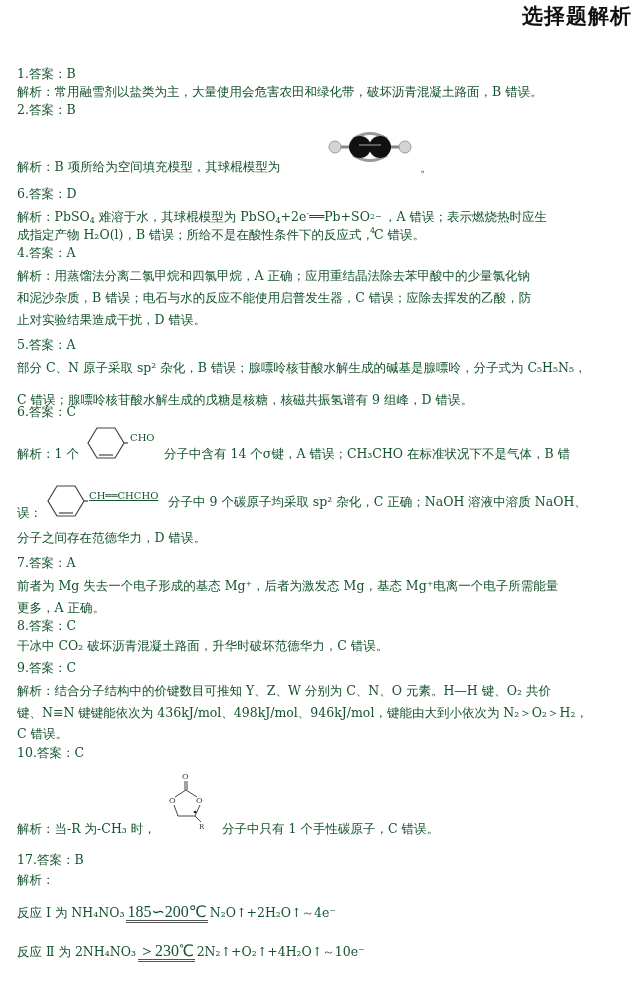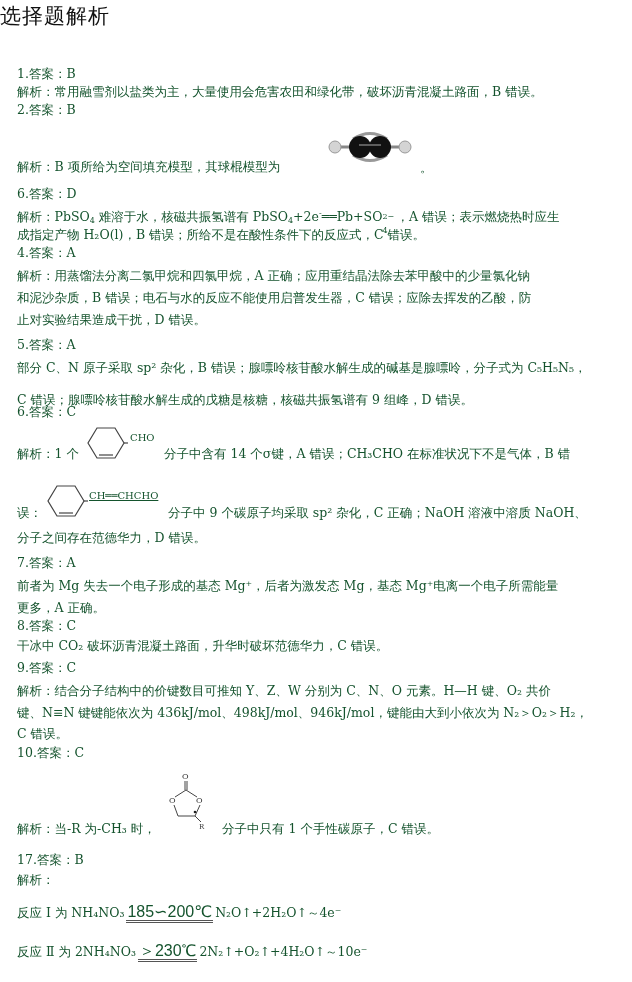--- a/index.html
+++ b/index.html
@@ -2,33 +2,33 @@
 <html><head>
 <meta charset="utf-8">
 <style>
   html, body { margin:0; padding:0; background:#ffffff; }
   body {
     width:632px; height:982px; overflow:hidden; position:relative;
     font-family: "DejaVu Serif", "Liberation Serif", serif;
     color:#1a1a1a;
   }
   .title {
-    position:absolute; left:0; right:0; top:2px; text-align:left;
+    position:absolute; left:0; right:0; top:2px; text-align:right;
     font-family: "DejaVu Sans", "Liberation Sans", sans-serif;
-    font-weight:normal; font-size:21px; letter-spacing:1px; color:#111;
+    font-weight:bold; font-size:21px; letter-spacing:1px; color:#111;
   }
   .line {
     position:absolute; left:17px; font-size:12.5px; line-height:16px;
     white-space:nowrap; color:#14532d;
   }
   sub { font-size:8px; vertical-align:-2px; line-height:0; }
   sup { font-size:8px; vertical-align:5px; line-height:0; }
   .mol { position:absolute; }
   .cond {
-    display:inline-block; font-family:Liberation Sans, sans-serif;
+    display:inline-block; font-family:Liberation Serif, serif;
     font-size:16px; border-bottom:3px double #555; line-height:17px; padding:0 1px;
     margin:0 2px;
   }
 </style>
 </head>
 <body>
 
 <div class="title">选择题解析</div>
 
 <div class="line" style="top:66px">1.答案：B</div>
@@ -45,21 +45,21 @@
   <circle cx="10" cy="17" r="6" fill="#d4d4d4" stroke="#999"></circle>
   <circle cx="80" cy="17" r="6" fill="#d4d4d4" stroke="#999"></circle>
   <circle cx="35" cy="17" r="11" fill="#111"></circle>
   <circle cx="55" cy="17" r="11" fill="#111"></circle>
   <line x1="34" y1="15" x2="56" y2="15" stroke="#777" stroke-width="1.5"></line>
 </svg>
 <div class="line" style="left:420px; top:160px">。</div>
 
 <div class="line" style="top:186px">6.答案：D</div>
 <div class="line" style="top:209px">
-  <span>解析：PbSO</span><sub>4</sub><span> 难溶于水，核磁共振氢谱有 PbSO</span><sub>4</sub><span>+2e</span><sup>-</sup><span>══Pb+SO</span><span style="display:inline-block;position:relative;width:14px;"><sup style="position:absolute;top:-4px;left:0">2−</sup><sub style="position:absolute;top:10px;left:0">4</sub></span><span>，A 错误；表示燃烧热时应生</span>
+  <span>解析：PbSO</span><sub>4</sub><span> 难溶于水，其球棍模型为 PbSO</span><sub>4</sub><span>+2e</span><sup>-</sup><span>══Pb+SO</span><span style="display:inline-block;position:relative;width:14px;"><sup style="position:absolute;top:-4px;left:0">2−</sup><sub style="position:absolute;top:10px;left:0">4</sub></span><span>，A 错误；表示燃烧热时应生</span>
 </div>
 <div class="line" style="top:227px">成指定产物 H₂O(l)，B 错误；所给不是在酸性条件下的反应式，C 错误。</div>
 
 <div class="line" style="top:245px">4.答案：A</div>
 <div class="line" style="top:268px">解析：用蒸馏法分离二氯甲烷和四氯甲烷，A 正确；应用重结晶法除去苯甲酸中的少量氯化钠</div>
 <div class="line" style="top:290px">和泥沙杂质，B 错误；电石与水的反应不能使用启普发生器，C 错误；应除去挥发的乙酸，防</div>
 <div class="line" style="top:312px">止对实验结果造成干扰，D 错误。</div>
 
 <div class="line" style="top:337px">5.答案：A</div>
 <div class="line" style="top:360px">部分 C、N 原子采取 sp² 杂化，B 错误；腺嘌呤核苷酸水解生成的碱基是腺嘌呤，分子式为 C₅H₅N₅，</div>
@@ -75,21 +75,21 @@
 <div class="line" style="left:130px; top:430px; font-size:10px;">CHO</div>
 <div class="line" style="left:164px; top:446px">分子中含有 14 个σ键，A 错误；CH₃CHO 在标准状况下不是气体，B 错</div>
 
 <div class="line" style="top:505px">误：</div>
 <svg class="mol" style="left:46px; top:483px" width="42" height="36">
   <polygon points="11,3 29,3 38,18 29,33 11,33 2,18" fill="none" stroke="#444" stroke-width="1.2"></polygon>
   <line x1="13" y1="30" x2="27" y2="30" stroke="#444" stroke-width="1.2"></line>
   <line x1="38" y1="18" x2="42" y2="18" stroke="#444" stroke-width="1.2"></line>
 </svg>
 <div class="line" style="left:89px; top:488px; font-size:10px;text-decoration:underline;">CH══CHCHO</div>
-<div class="line" style="left:168px; top:505px">分子中 9 个碳原子均采取 sp² 杂化，C 正确；NaOH 溶液中溶质 NaOH、</div>
+<div class="line" style="left:168px; top:494px">分子中 9 个碳原子均采取 sp² 杂化，C 正确；NaOH 溶液中溶质 NaOH、</div>
 <div class="line" style="top:530px">分子之间存在范德华力，D 错误。</div>
 
 <div class="line" style="top:555px">7.答案：A</div>
 <div class="line" style="top:578px">前者为 Mg 失去一个电子形成的基态 Mg⁺，后者为激发态 Mg，基态 Mg⁺电离一个电子所需能量</div>
 <div class="line" style="top:600px">更多，A 正确。</div>
 
 <div class="line" style="top:618px">8.答案：C</div>
 <div class="line" style="top:638px">干冰中 CO₂ 破坏沥青混凝土路面，升华时破坏范德华力，C 错误。</div>
 
 <div class="line" style="top:660px">9.答案：C</div>

